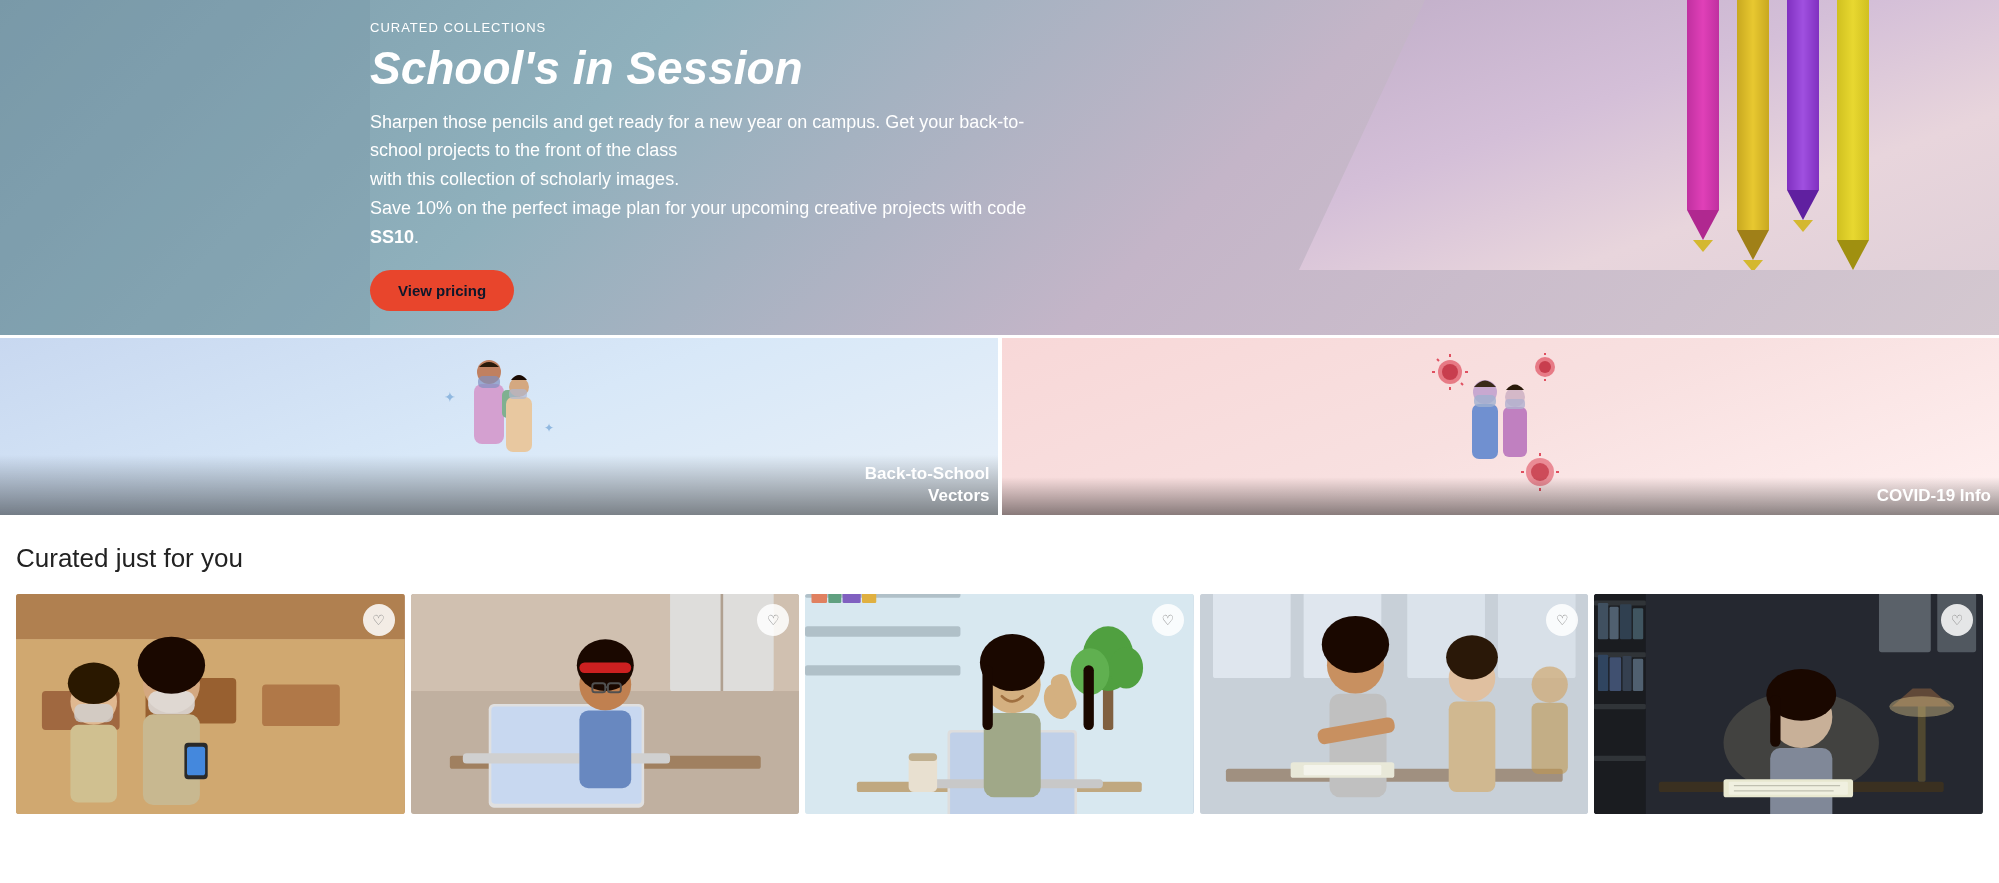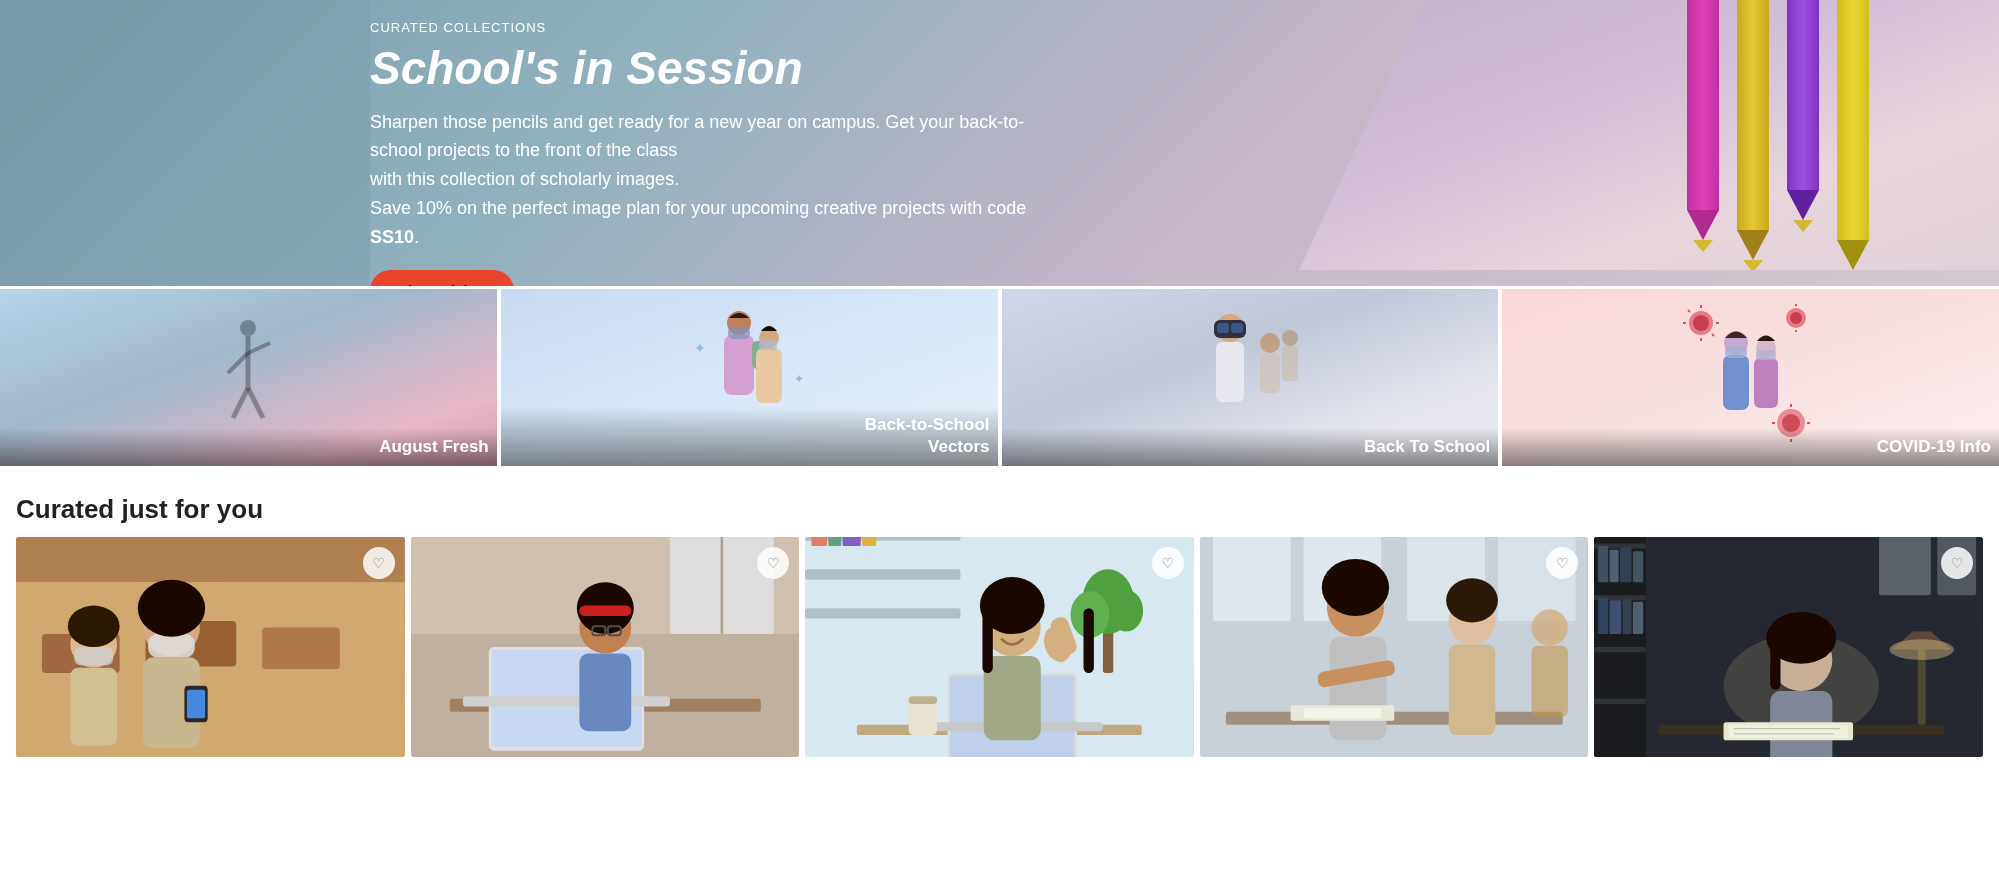--- a/index.html
+++ b/index.html
@@ -2,21 +2,21 @@
 <html><head>
   <meta charset="utf-8">
   <style>
     * { margin: 0; padding: 0; box-sizing: border-box; }
     body { font-family: Arial, sans-serif; background: #fff; overflow-x: hidden; }
 
     
     .hero {
       position: relative;
       width: 100%;
-      height: 286px;
+      height: 335px;
       background: linear-gradient(135deg, #7a9baa 0%, #8fb0bc 30%, #c4b5c8 60%, #d4c8d0 100%);
       overflow: hidden;
     }
     .hero-content {
       position: absolute;
       left: 370px;
       top: 20px;
       z-index: 2;
       max-width: 780px;
     }
@@ -114,23 +114,23 @@
     .col-backtoschool { background: linear-gradient(160deg, #d0d8e8 0%, #c0c8d8 40%, #e8e8f0 80%); }
     
     .col-covid { background: linear-gradient(160deg, #f8d8d8 0%, #f8e0e0 50%, #fff0f0 100%); }
 
     
     .curated-section {
       padding: 28px 16px 20px 16px;
     }
     .curated-title {
       font-size: 26px;
-      font-weight: 700;
+      font-weight: 400;
       color: #222;
-      margin-bottom: 12px;
+      margin-bottom: 20px;
     }
     .curated-grid {
       display: flex;
       gap: 6px;
     }
     .curated-item {
       flex: 1;
       position: relative;
       height: 220px;
       overflow: hidden;
@@ -212,34 +212,20 @@
       <span>Sharpen those pencils and get ready for a new year on campus. Get your back-to-school projects to the front of the class</span><br>
       <span>with this collection of scholarly images.</span><br>
       <span>Save 10% on the perfect image plan for your upcoming creative projects with code</span> <strong>SS10</strong><span>.</span>
     </p>
     <button class="view-pricing-btn">View pricing</button>
   </div>
 </div>
 
 <div class="collections-row">
 
-  <div class="collection-item">
-    <div class="collection-bg col-august">
-
-      <svg width="80" height="120" viewBox="0 0 80 120">
-        <ellipse cx="40" cy="10" rx="8" ry="8" fill="rgba(0,0,0,0.3)"></ellipse>
-        <line x1="40" y1="18" x2="40" y2="70" stroke="rgba(0,0,0,0.3)" stroke-width="5"></line>
-        <line x1="40" y1="35" x2="20" y2="55" stroke="rgba(0,0,0,0.3)" stroke-width="4"></line>
-        <line x1="40" y1="35" x2="62" y2="25" stroke="rgba(0,0,0,0.3)" stroke-width="4"></line>
-        <line x1="40" y1="70" x2="25" y2="100" stroke="rgba(0,0,0,0.3)" stroke-width="5"></line>
-        <line x1="40" y1="70" x2="55" y2="100" stroke="rgba(0,0,0,0.3)" stroke-width="5"></line>
-      </svg>
-    </div>
-    <div class="collection-label">August Fresh</div>
-  </div>
 
 
   <div class="collection-item">
     <div class="collection-bg col-vectors">
 
       <svg width="130" height="150" viewBox="0 0 130 150">
 
         <ellipse cx="55" cy="20" rx="12" ry="12" fill="#c08060"></ellipse>
         <rect x="40" y="32" width="30" height="60" rx="8" fill="#d4a0d0"></rect>
 
@@ -254,40 +240,20 @@
         <path d="M45 15 Q55 5 65 15" fill="#2a1a0a" stroke="none"></path>
         <path d="M77 28 Q85 18 93 28" fill="#1a0a02" stroke="none"></path>
 
         <text x="10" y="50" font-size="14" fill="#90b8e0">✦</text>
         <text x="110" y="80" font-size="12" fill="#90b8e0">✦</text>
       </svg>
     </div>
     <div class="collection-label">Back-to-School<br>Vectors</div>
   </div>
 
-  <div class="collection-item">
-    <div class="collection-bg col-backtoschool">
-
-      <svg width="120" height="140" viewBox="0 0 120 140">
-
-        <ellipse cx="40" cy="20" rx="14" ry="14" fill="#d4a880"></ellipse>
-        <rect x="26" y="34" width="28" height="60" rx="6" fill="#e8e8f0"></rect>
-
-        <rect x="24" y="12" width="32" height="18" rx="6" fill="#303040"></rect>
-        <rect x="27" y="15" width="12" height="10" rx="3" fill="#4060a0" opacity="0.8"></rect>
-        <rect x="41" y="15" width="12" height="10" rx="3" fill="#4060a0" opacity="0.8"></rect>
-
-        <ellipse cx="80" cy="35" rx="10" ry="10" fill="#c09060" opacity="0.7"></ellipse>
-        <rect x="70" y="45" width="20" height="40" rx="5" fill="#d0c0b0" opacity="0.6"></rect>
-        <ellipse cx="100" cy="30" rx="8" ry="8" fill="#b08050" opacity="0.5"></ellipse>
-        <rect x="92" y="38" width="16" height="35" rx="4" fill="#c8b8a0" opacity="0.5"></rect>
-      </svg>
-    </div>
-    <div class="collection-label">Back To School</div>
-  </div>
 
   <div class="collection-item">
     <div class="collection-bg col-covid">
 
       <svg width="140" height="150" viewBox="0 0 140 150">
 
         <circle cx="20" cy="20" r="12" fill="#e05060" opacity="0.7"></circle>
         <circle cx="20" cy="20" r="8" fill="#c03040" opacity="0.8"></circle>
         <line x1="20" y1="5" x2="20" y2="2" stroke="#e05060" stroke-width="2"></line>
         <line x1="20" y1="35" x2="20" y2="38" stroke="#e05060" stroke-width="2"></line>

